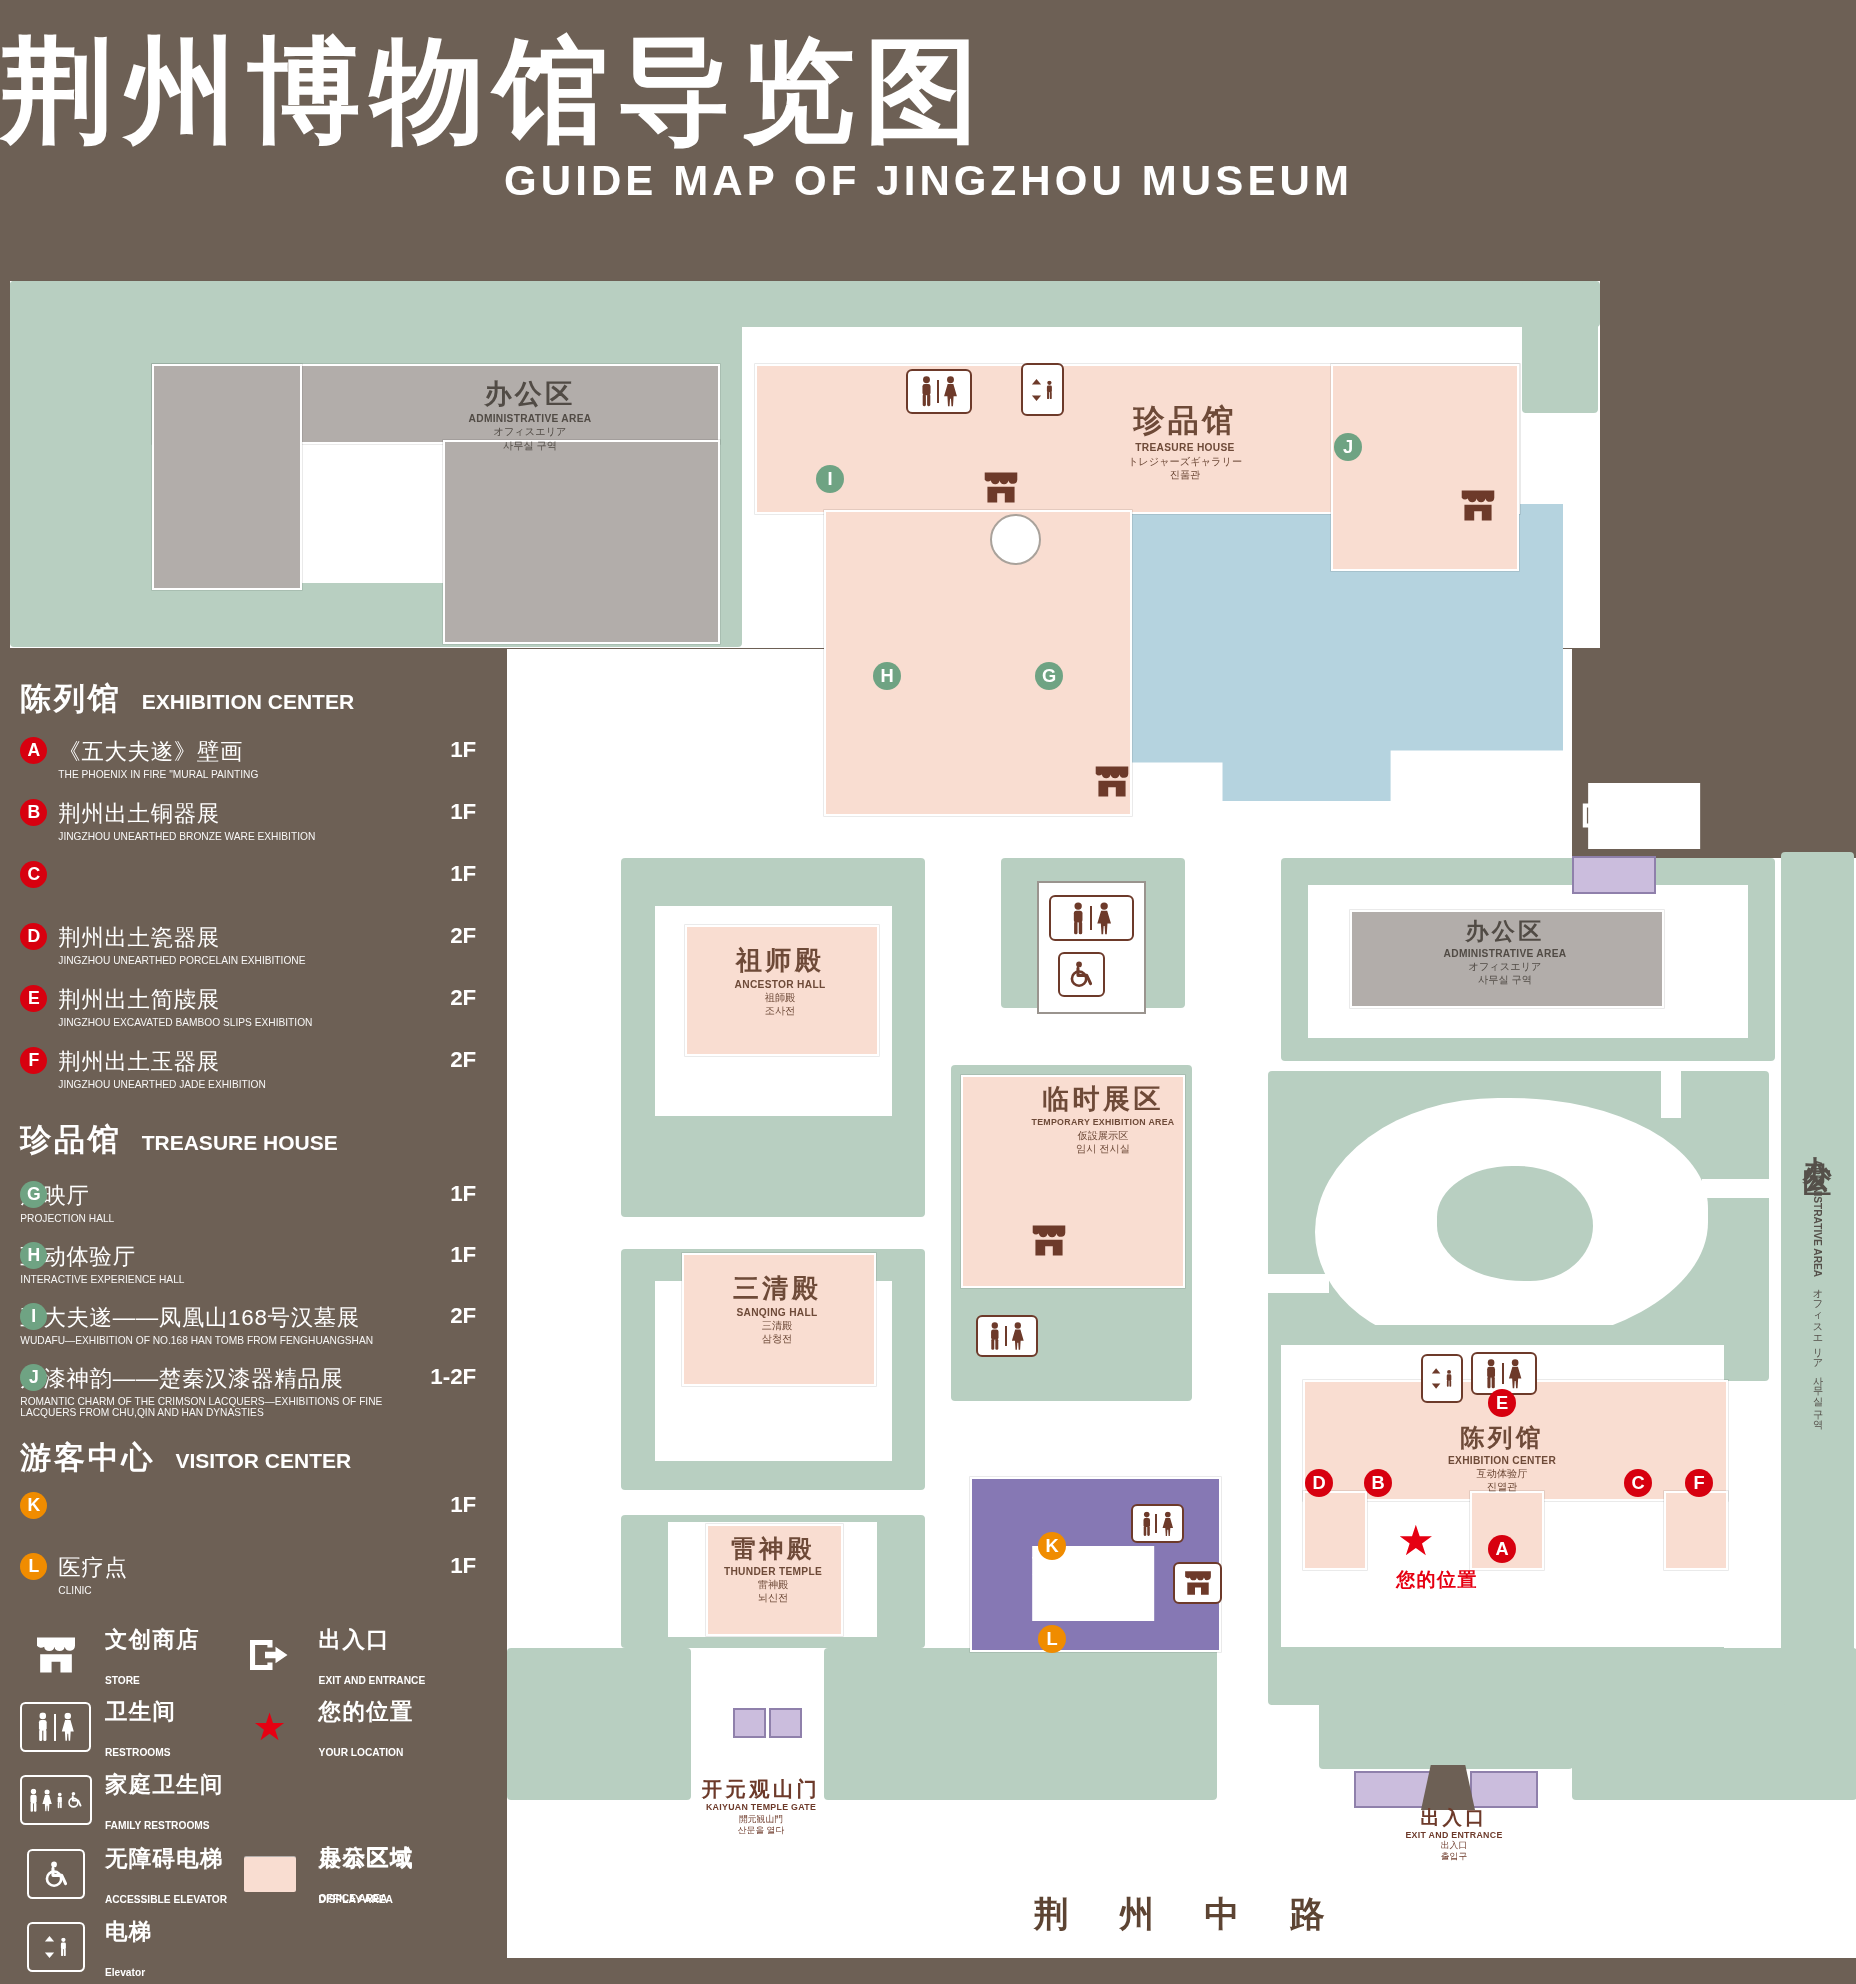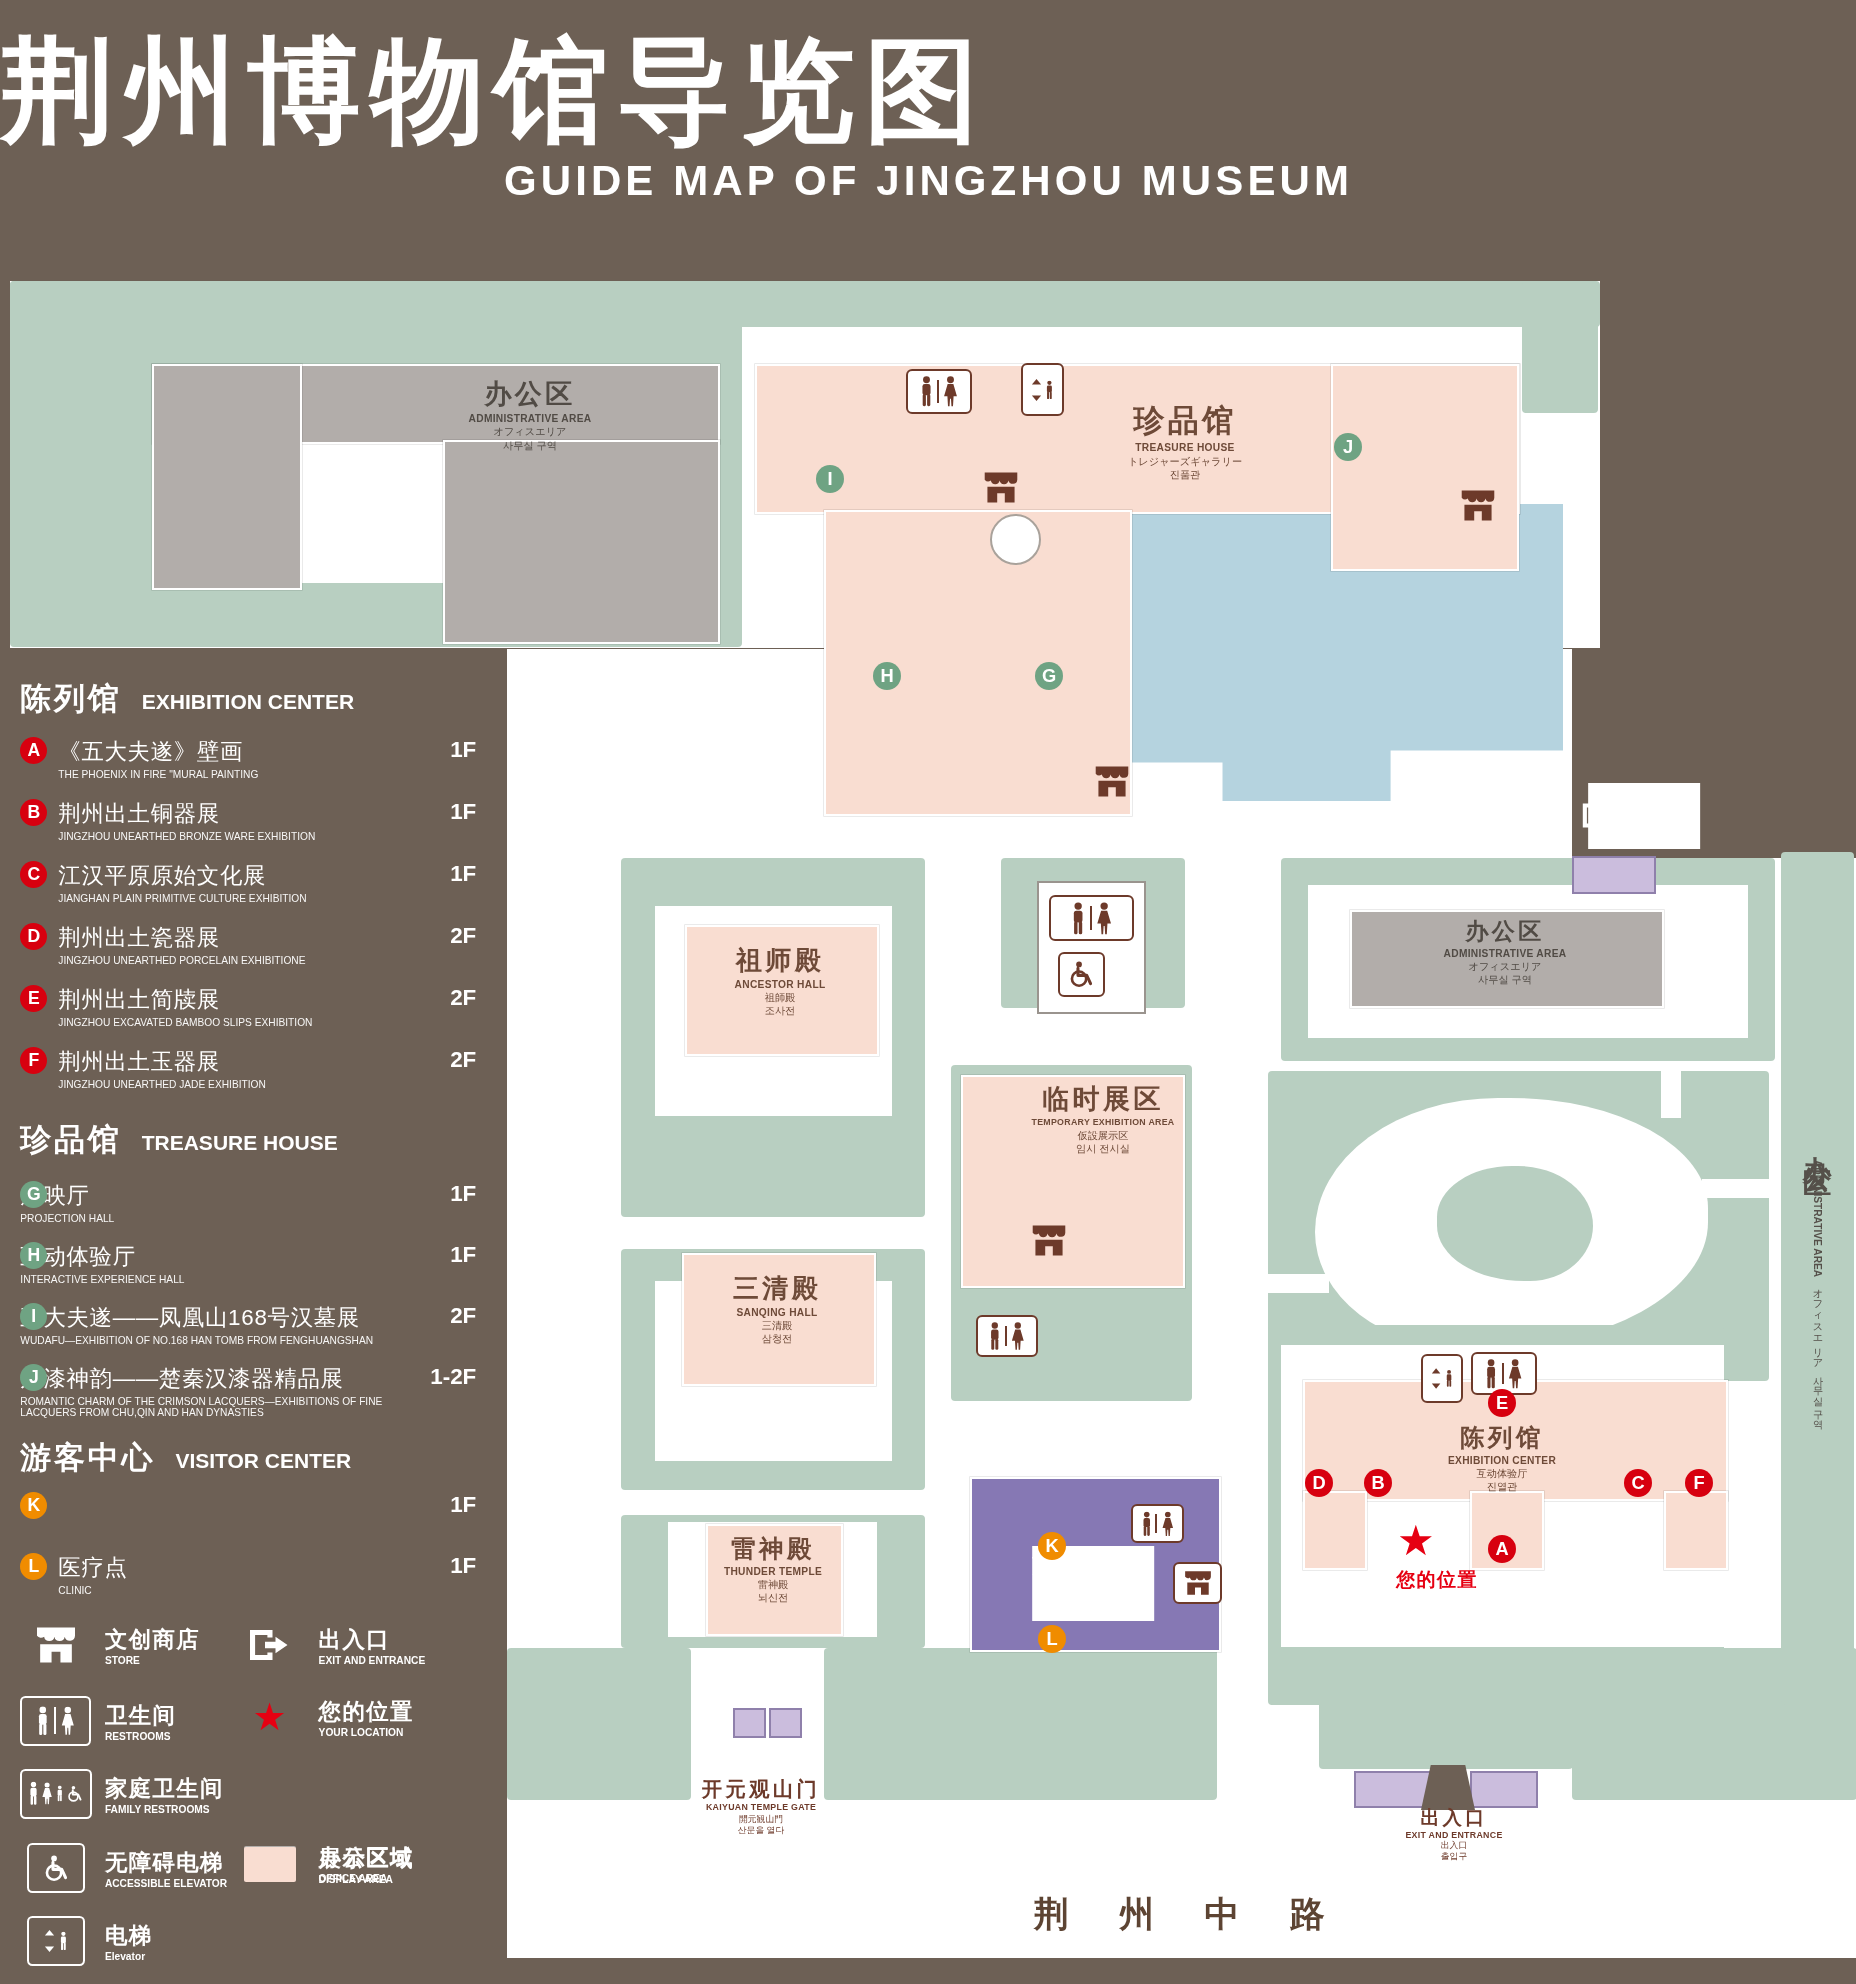--- a/index.html
+++ b/index.html
@@ -47,21 +47,21 @@
   .leg-cir{flex:0 0 auto;width:27px;height:27px;border-radius:50%;display:flex;align-items:center;
            justify-content:center;font-weight:800;font-size:17.6px;margin-top:1.4px;}
   .leg-cir.red{background:#d7000f}.leg-cir.green{background:#6fa383}.leg-cir.orange{background:#f08c00}
   .leg-tx{flex:1;min-width:0;}
   .leg-zh{display:block;font-size:22.4px;font-weight:500;letter-spacing:0.7px;}
   .leg-en{display:block;font-size:10.2px;font-weight:400;margin-top:2px;opacity:.95;}
   .leg-fl{font-size:22.4px;font-weight:600;margin-left:auto;padding-top:1.4px;}
   .sym-row{position:absolute;display:flex;align-items:center;gap:13.6px;color:#fff;z-index:20;}
   .sym-ic{width:71px;display:flex;justify-content:center;align-items:center;}
   .sym-zh{display:block;font-size:22.4px;font-weight:700;letter-spacing:1.4px;}
-  .sym-en{display:block;font-size:10.2px;font-weight:700;margin-top:0;}
+  .sym-en{display:block;font-size:10.2px;font-weight:700;margin-top:20px;}
   .lbox{display:inline-flex;align-items:center;justify-content:center;gap:4.1px;border:2px solid #fff;
         border-radius:5.4px;color:#fff;padding:3.4px 6.1px;}
   .swatch{width:52px;height:35px;border-radius:2px;}
   
   .vstrip{position:absolute;left:1781px;top:852px;width:73px;height:853px;background:#b8cfc1;
           border-radius:4.1px;writing-mode:vertical-rl;display:flex;align-items:center;justify-content:center;
           gap:5.4px;color:#55504a;z-index:30;}
   .vstrip .v1{font-size:28.5px;font-weight:800;letter-spacing:6.8px;}
   .vstrip .v2{font-size:10.2px;font-weight:700;}
   .vstrip .v3{font-size:10.2px;}
@@ -395,24 +395,20 @@
 <div class="leg-item" style="top:798px">
   <span class="leg-cir red">B</span>
   <span class="leg-tx">
     <span class="leg-zh">荆州出土铜器展</span>
     <span class="leg-en">JINGZHOU UNEARTHED BRONZE WARE EXHIBITION</span>
   </span>
   <span class="leg-fl">1F</span>
 </div>
 <div class="leg-item" style="top:860px">
   <span class="leg-cir red">C</span>
-  <span class="leg-tx">
-    <span class="leg-zh">江汉平原原始文化展</span>
-    <span class="leg-en">JIANGHAN PLAIN PRIMITIVE CULTURE EXHIBITION</span>
-  </span>
   <span class="leg-fl">1F</span>
 </div>
 <div class="leg-item" style="top:922px">
   <span class="leg-cir red">D</span>
   <span class="leg-tx">
     <span class="leg-zh">荆州出土瓷器展</span>
     <span class="leg-en">JINGZHOU UNEARTHED PORCELAIN EXHIBITIONE</span>
   </span>
   <span class="leg-fl">2F</span>
 </div>

